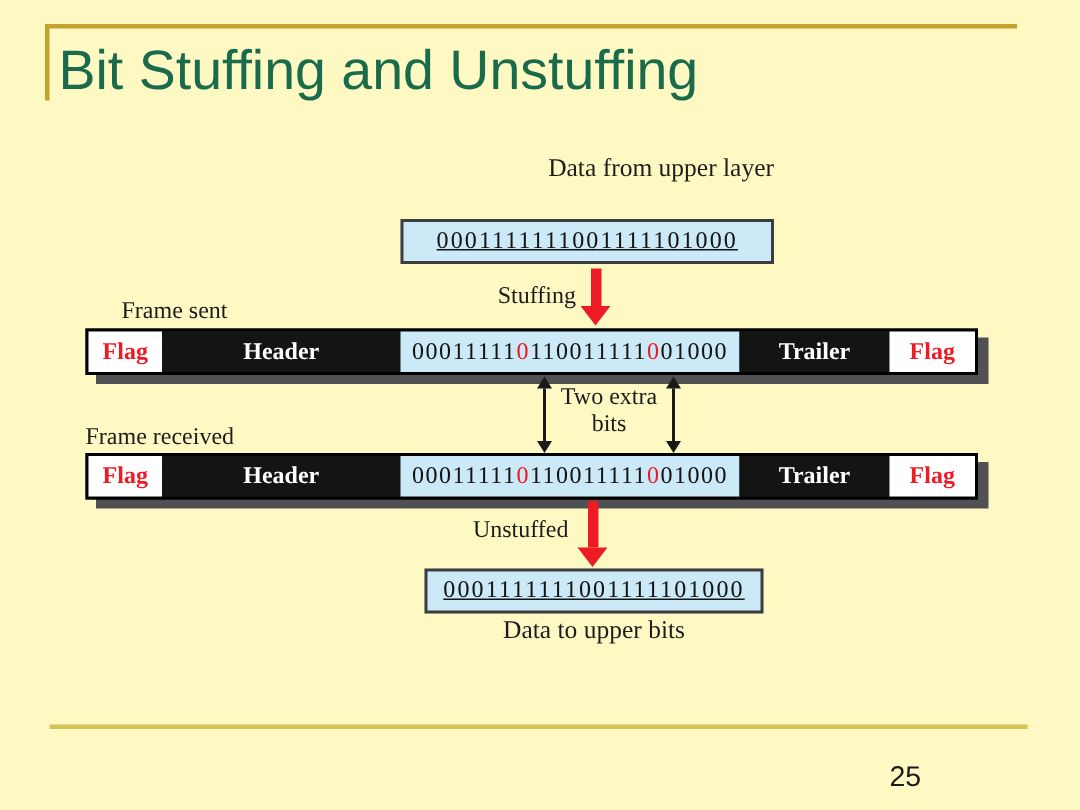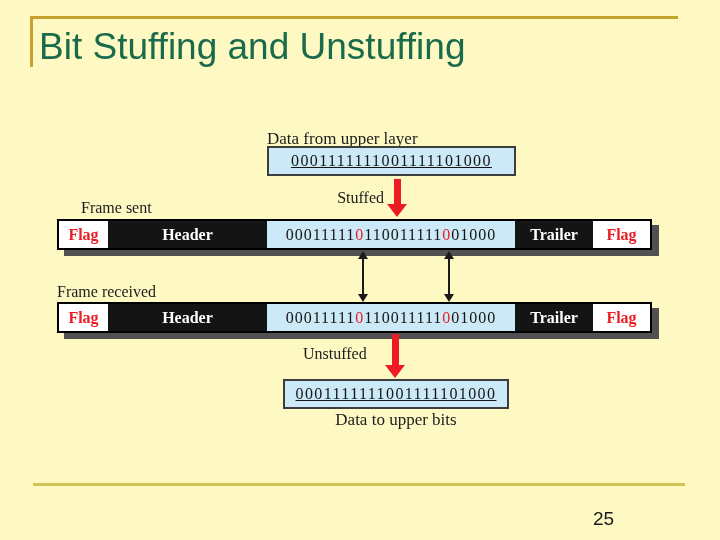--- a/index.html
+++ b/index.html
@@ -17,24 +17,24 @@
     position:absolute; left:39px; top:26px; white-space:nowrap;
     font-family:"Liberation Sans", sans-serif; font-size:37px; color:#1a6b4c;
   }
   .page-num {
     position:absolute; left:593px; top:508px;
     font-family:"Liberation Sans", sans-serif; font-size:19px; color:#1a1a1a;
   }
 
   
   .lbl { position:absolute; font-size:16px; color:#1c1c1c; white-space:nowrap; }
-  .lbl-top    { left:267px; top:129px; width:249px; text-align:left; font-size:17px; }
+  .lbl-top    { left:267px; top:102px; width:249px; text-align:right; font-size:17px; }
   .lbl-bottom { left:283px; top:410px; width:226px; text-align:center; font-size:17px; }
   .stuffed-lbl   { left:296px; top:189px; width:88px; text-align:right; }
-  .unstuffed-lbl { left:303px; top:345px; width:92px; text-align:left; }
+  .unstuffed-lbl { left:287px; top:345px; width:92px; text-align:right; }
   .frame-lbl-sent     { left:57px; top:199px;margin-left:24px; }
   .frame-lbl-received { left:57px; top:283px; }
   .two-extra { position:absolute; left:368px; top:256px; width:76px; text-align:center;
                font-size:16px; line-height:18px; color:#1c1c1c; }
 
   
   .databox {
     position:absolute; left:267px; top:146px; width:249px; height:30px;
     background:#cce9f8; border:2px solid #3d3d3d; box-sizing:border-box;
     display:flex; align-items:center; justify-content:center;
@@ -48,21 +48,21 @@
     border:2px solid #000; box-sizing:border-box; background:#141414;
     box-shadow:7px 6px 0 #515153;
   }
   #frame-sent { top:219px; }
   #frame-received { top:302px; }
   .cell { display:flex; align-items:center; justify-content:center;
           font-weight:bold; font-size:16px; box-sizing:border-box; }
   .cell.flag    { width:49px; background:#ffffff; color:#ed1c24; }
   .cell.flag.right { width:57px; }
   .cell.header  { width:159px; background:#141414; color:#ffffff;text-align:center; }
-  .cell.trailer { width:78px;  background:#141414; color:#ffffff;text-align:center; }
+  .cell.trailer { width:100px;  background:#141414; color:#ffffff;text-align:center; }
   .cell.data    { flex:1; background:#cce9f8; color:#141414;
                   font-weight:normal; letter-spacing:1px; white-space:nowrap; }
   .cell.data .red-bit { color:#ed1c24; }
 
   
   .red-arrow { position:absolute; width:20px; display:flex; flex-direction:column; align-items:center; }
   .red-arrow .shaft { width:7px; flex:1; background:#ed1c24; }
   .red-arrow .head  { width:0; height:0; border-left:10px solid transparent;
                       border-right:10px solid transparent; border-top:13px solid #ed1c24; }
   #stuffed-arrow   { left:387px; top:179px; height:38px; }
@@ -85,21 +85,21 @@
 <div id="slide">
 
   <div class="top-line"></div>
   <div class="left-line"></div>
 
   <div class="title">Bit Stuffing and Unstuffing</div>
 
   <div class="lbl lbl-top">Data from upper layer</div>
   <div class="databox">0001111111001111101000</div>
 
-  <div class="lbl stuffed-lbl">Stuffed</div>
+  <div class="lbl stuffed-lbl">Stuffing</div>
   <div class="red-arrow" id="stuffed-arrow">
     <div class="shaft"></div>
     <div class="head"></div>
   </div>
 
   <div class="lbl frame-lbl-sent">Frame sent</div>
   <div class="framebar" id="frame-sent">
     <div class="cell flag">Flag</div>
     <div class="cell header">Header</div>
     <div class="cell data">
@@ -115,20 +115,24 @@
 
   <div class="varrow" id="varrow-1">
     <div class="head-up"></div>
     <div class="vline"></div>
     <div class="head-down"></div>
   </div>
   <div class="varrow" id="varrow-2">
     <div class="head-up"></div>
     <div class="vline"></div>
     <div class="head-down"></div>
+  </div>
+  <div class="two-extra">
+    <div>Two extra</div>
+    <div>bits</div>
   </div>
 
   <div class="lbl frame-lbl-received">Frame received</div>
   <div class="framebar" id="frame-received">
     <div class="cell flag">Flag</div>
     <div class="cell header">Header</div>
     <div class="cell data">
         <span>00011111</span>
         <span class="red-bit">0</span>
         <span>110011111</span>

